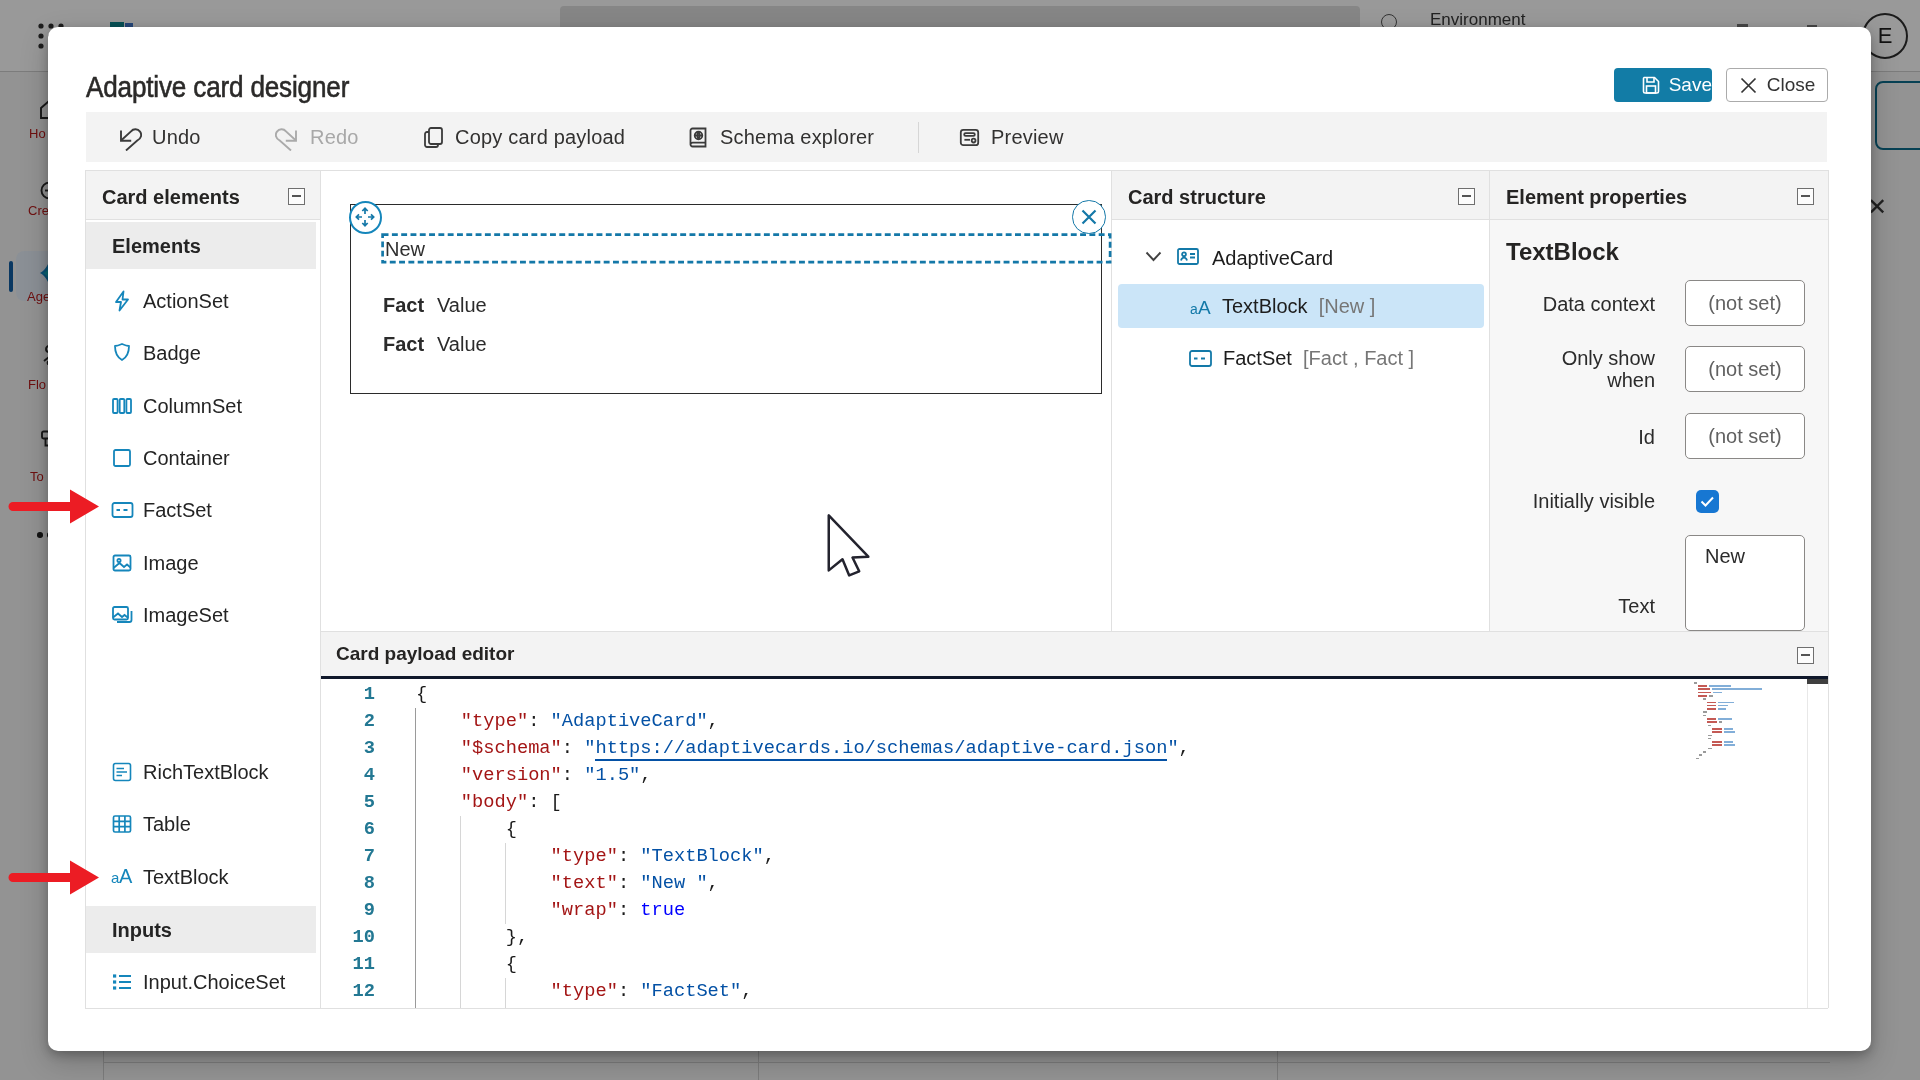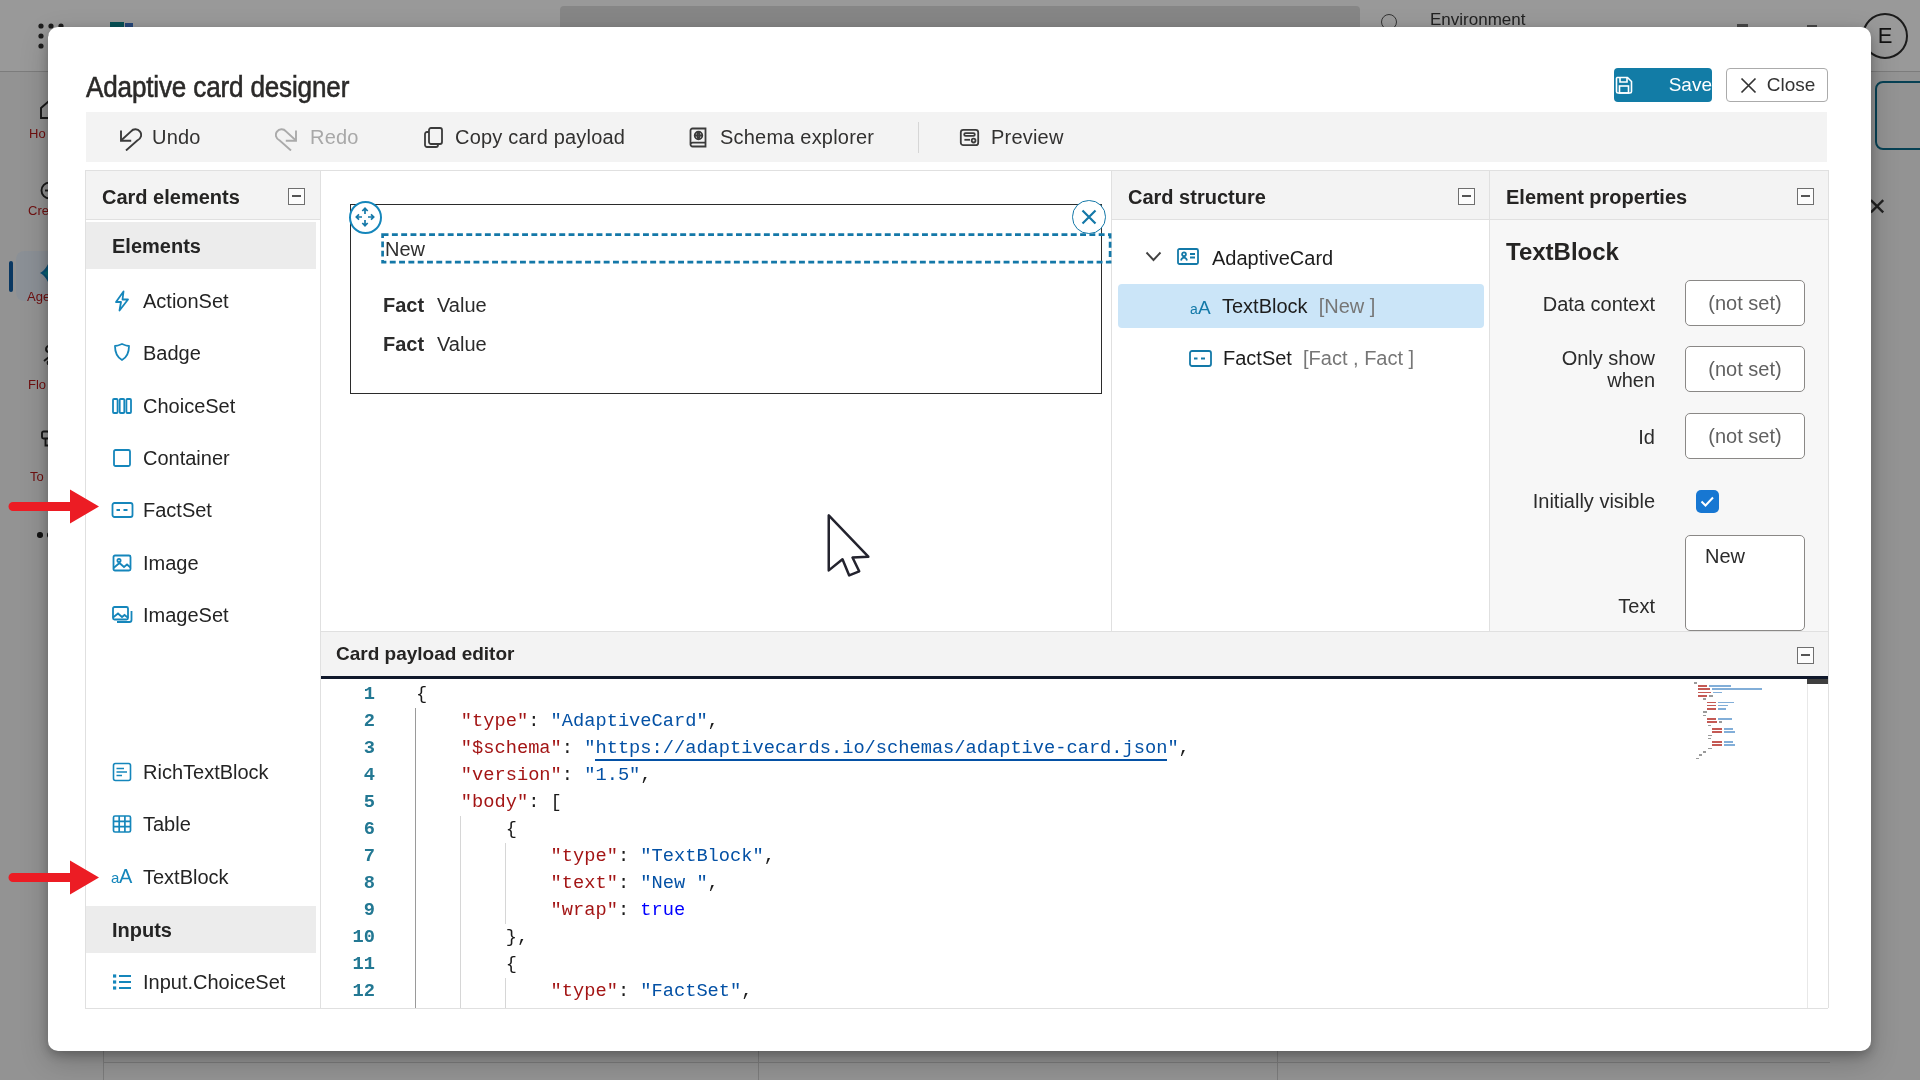--- a/index.html
+++ b/index.html
@@ -8,21 +8,21 @@
 .abs { position:absolute; }
 #overlay { position:absolute; left:0; top:0; width:1920px; height:1080px; background:rgba(0,0,0,0.40); z-index:5; }
 #modal { position:absolute; left:48px; top:27px; width:1823px; height:1024px; background:#fff; border-radius:10px; box-shadow:0 4px 10px rgba(0,0,0,0.22), 0 10px 28px rgba(0,0,0,0.22); z-index:10; }
 #mwrap { position:absolute; left:0; top:0; width:1920px; height:1080px; z-index:11; }
 
 #app { position:absolute; left:0; top:0; width:1920px; height:1080px; background:#f6f6f6; }
 #topbar { position:absolute; left:0; top:0; width:1920px; height:72px; background:#fff; border-bottom:1px solid #cfcfcf; }
 .navlbl { position:absolute; font-size:13px; color:#b91c1c; }
 
 #title { position:absolute; left:86px; top:70px; font-size:29.5px; font-weight:400; color:#2b2a29; letter-spacing:-0.2px; -webkit-text-stroke:0.6px #2b2a29; transform:scaleX(0.885); transform-origin:left top; }
-#btnSave { position:absolute; left:1614px; top:68px; width:98px; height:34px; background:#127ca6; border-radius:4px; color:#fff; display:flex; align-items:center; justify-content:space-between; gap:8px; font-size:19px; }
+#btnSave { position:absolute; left:1614px; top:68px; width:98px; height:34px; background:#127ca6; border-radius:4px; color:#fff; display:flex; align-items:center; justify-content:flex-end; gap:8px; font-size:19px; }
 #btnClose { position:absolute; left:1726px; top:68px; width:102px; height:34px; background:#fff; border:1px solid #ababab; border-radius:4px; color:#333; display:flex; align-items:center; justify-content:center; gap:9px; font-size:19px; }
 #toolbar { position:absolute; left:86px; top:112px; width:1741px; height:50px; background:#f3f3f3; }
 .tbi { position:absolute; top:0; height:50px; display:flex; align-items:center; gap:10px; font-size:20px; letter-spacing:0.2px; color:#323130; }
 .tbi.dis { color:#a8a8a8; }
 
 .panel-h { position:absolute; height:49px; background:#f3f3f3; border-bottom:1px solid #e0e0e0; }
 .panel-h .pt { position:absolute; left:16px; top:15px; font-size:20px; font-weight:700; color:#252423; }
 .colbtn { position:absolute; width:17.3px; height:17.3px; border:1.7px solid #6f6f6f; background:#fcfcfc; top:17px; }
 .colbtn:before { content:""; position:absolute; left:3px; right:3px; top:6.2px; height:1.8px; background:#555; }
 .vline { position:absolute; width:1px; background:#e0e0e0; }
@@ -206,21 +206,21 @@
         <path d="M4 5 C6 5 8 4.3 11 3 C14 4.3 16 5 18 5 C18 11 16.5 16 11 19 C5.5 16 4 11 4 5 Z" stroke-linejoin="round" transform="translate(0,-1)"></path>
       </svg>
       <div class="lbl">Badge</div>
     </div>
   <div class="lirow" style="top:380px;">
       <svg width="22" height="22" viewBox="0 0 22 22" fill="none" stroke="#1586bb" stroke-width="1.8">
         <rect x="2" y="4" width="4.6" height="14" rx="1"></rect>
         <rect x="8.7" y="4" width="4.6" height="14" rx="1"></rect>
         <rect x="15.4" y="4" width="4.6" height="14" rx="1"></rect>
       </svg>
-      <div class="lbl">ChoiceSet</div>
+      <div class="lbl">ColumnSet</div>
     </div>
   <div class="lirow" style="top:432px;">
       <svg width="22" height="22" viewBox="0 0 22 22" fill="none" stroke="#1586bb" stroke-width="1.8">
         <rect x="3" y="3" width="16" height="16" rx="1.5"></rect>
       </svg>
       <div class="lbl">Container</div>
     </div>
   <div class="lirow" style="top:484px;">
       <svg width="23" height="22" viewBox="0 0 23 22" fill="none" stroke="#1586bb" stroke-width="1.8">
         <rect x="1.5" y="4" width="20" height="14" rx="2"></rect>

